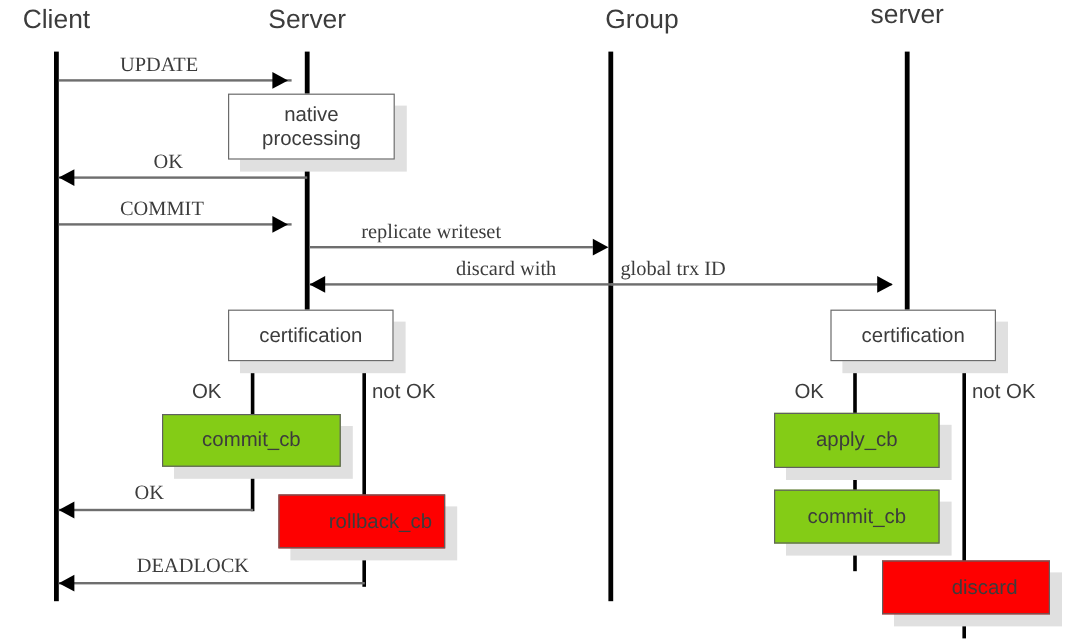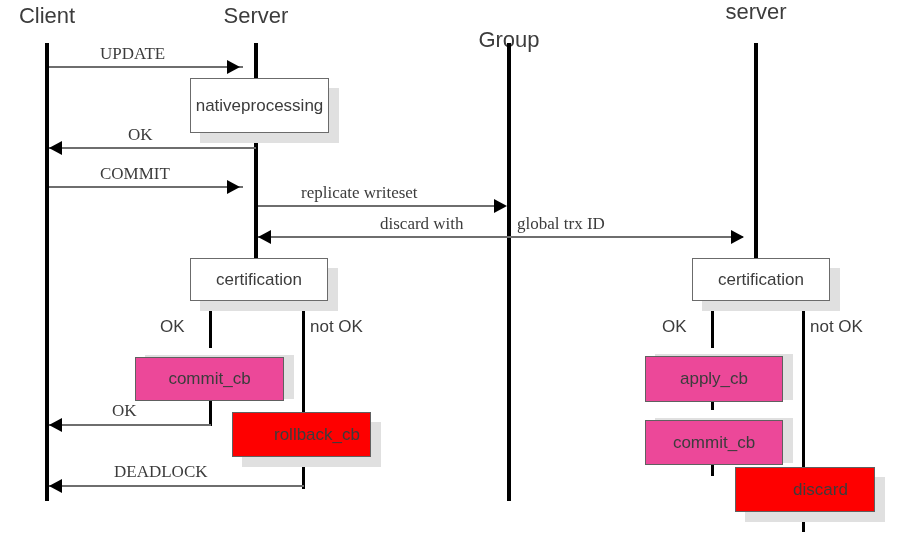--- a/index.html
+++ b/index.html
@@ -13,41 +13,41 @@
   .msg{font-size:17px;color:#3c3c3c;white-space:nowrap;font-family:Liberation Serif, serif;}
 
   
   .lifeline{position:absolute;width:4px;background:#000;}
   .branch{position:absolute;width:3px;background:#000;}
 
   
   .box{position:absolute;box-sizing:border-box;display:flex;align-items:center;
        justify-content:center;text-align:center;font-size:17px;line-height:20px;color:#3c3c3c;}
   .box.plain{background:#fff;border:1.5px solid #6b6b6b;}
-  .box.green{background:#ec4899;border:1.5px solid #606060;margin-top:12px;}
+  .box.green{background:#84cc16;border:1.5px solid #606060;}
   .box.red{background:#fe0000;border:1.5px solid #606060;padding-left:31px;}
   .shadow{position:absolute;background:#e0e0e0;}
 
   
   .arrow{position:absolute;height:2px;background:#6e6e6e;}
   .head-r{position:absolute;width:0;height:0;border-left:13px solid #000;
           border-top:7px solid transparent;border-bottom:7px solid transparent;}
   .head-l{position:absolute;width:0;height:0;border-right:13px solid #000;
           border-top:7px solid transparent;border-bottom:7px solid transparent;}
 </style>
 </head>
 <body>
 
 <div id="stage">
 
   <div class="lbl head" style="left:7px;top:6px;width:80px;">Client</div>
 
   <div class="lbl head" style="left:216px;top:6px;width:80px;">Server</div>
 
-  <div class="lbl head" style="left:469px;top:6px;width:80px;margin-top:24px;">Group</div>
+  <div class="lbl head" style="left:495px;top:6px;width:80px;">Group</div>
 
   <div class="head" style="position:absolute;left:700px;top:2px;width:112px;">
     <div>server</div>
   </div>
 
   <div class="lifeline" style="left:45px;top:43px;height:458px;"></div>
   <div class="lifeline" style="left:254px;top:43px;height:220px;"></div>
   <div class="lifeline" style="left:507px;top:43px;height:458px;"></div>
   <div class="lifeline" style="left:754px;top:43px;height:220px;"></div>
 
@@ -88,21 +88,21 @@
 
   <div class="arrow" style="left:49px;top:424px;width:162px;"></div>
   <div class="head-l" style="left:49px;top:418px;"></div>
   <div class="msg lbl" style="left:112px;top:401px;">OK</div>
 
   <div class="arrow" style="left:49px;top:485px;width:255px;"></div>
   <div class="head-l" style="left:49px;top:479px;"></div>
   <div class="msg lbl" style="left:114px;top:462px;">DEADLOCK</div>
 
   <div class="shadow" style="left:200px;top:88px;width:139px;height:55px;"></div>
-  <div class="box plain" style="left:190px;top:78px;width:139px;height:55px;flex-direction:row;">
+  <div class="box plain" style="left:190px;top:78px;width:139px;height:55px;flex-direction:column;">
     <div>native</div>
     <div>processing</div>
   </div>
 
   <div class="shadow" style="left:200px;top:268px;width:138px;height:43px;"></div>
   <div class="box plain" style="left:190px;top:258px;width:138px;height:43px;">
     <span>certification</span>
   </div>
 
   <div class="shadow" style="left:702px;top:268px;width:138px;height:43px;"></div>

